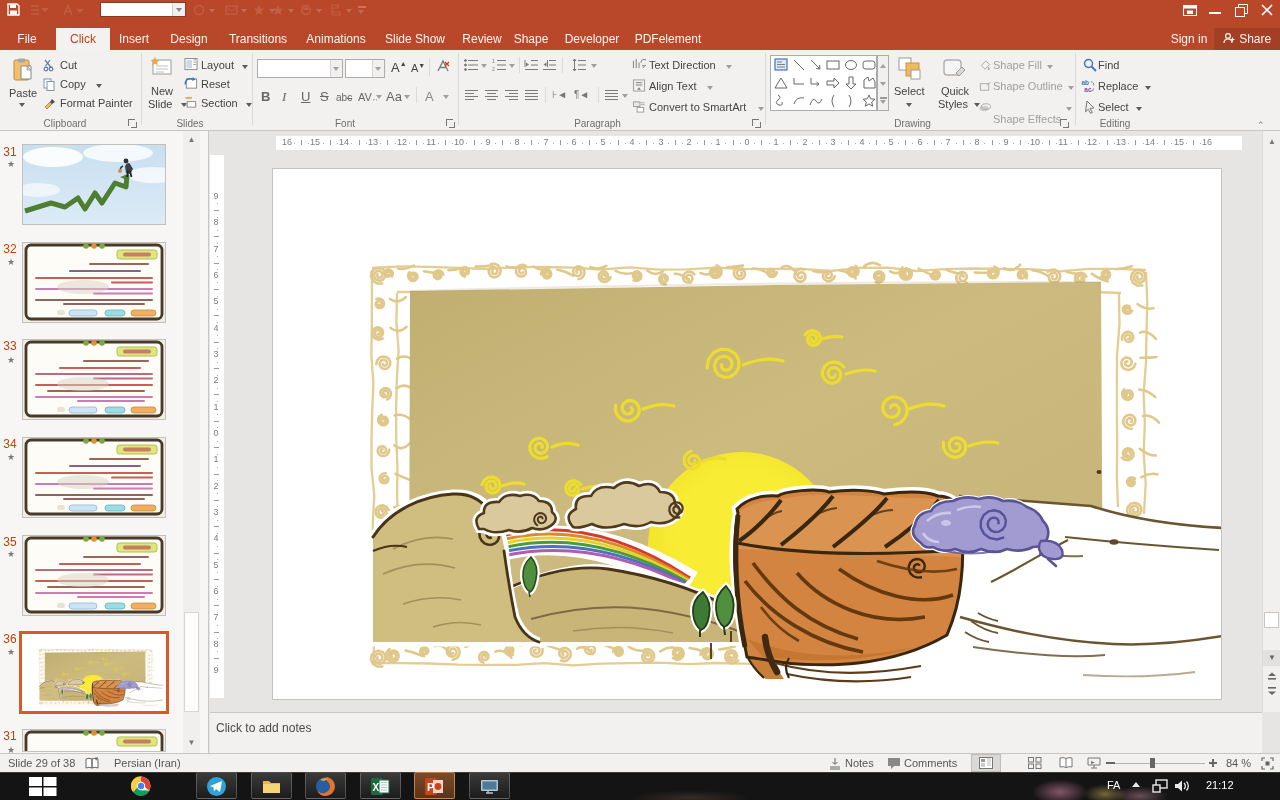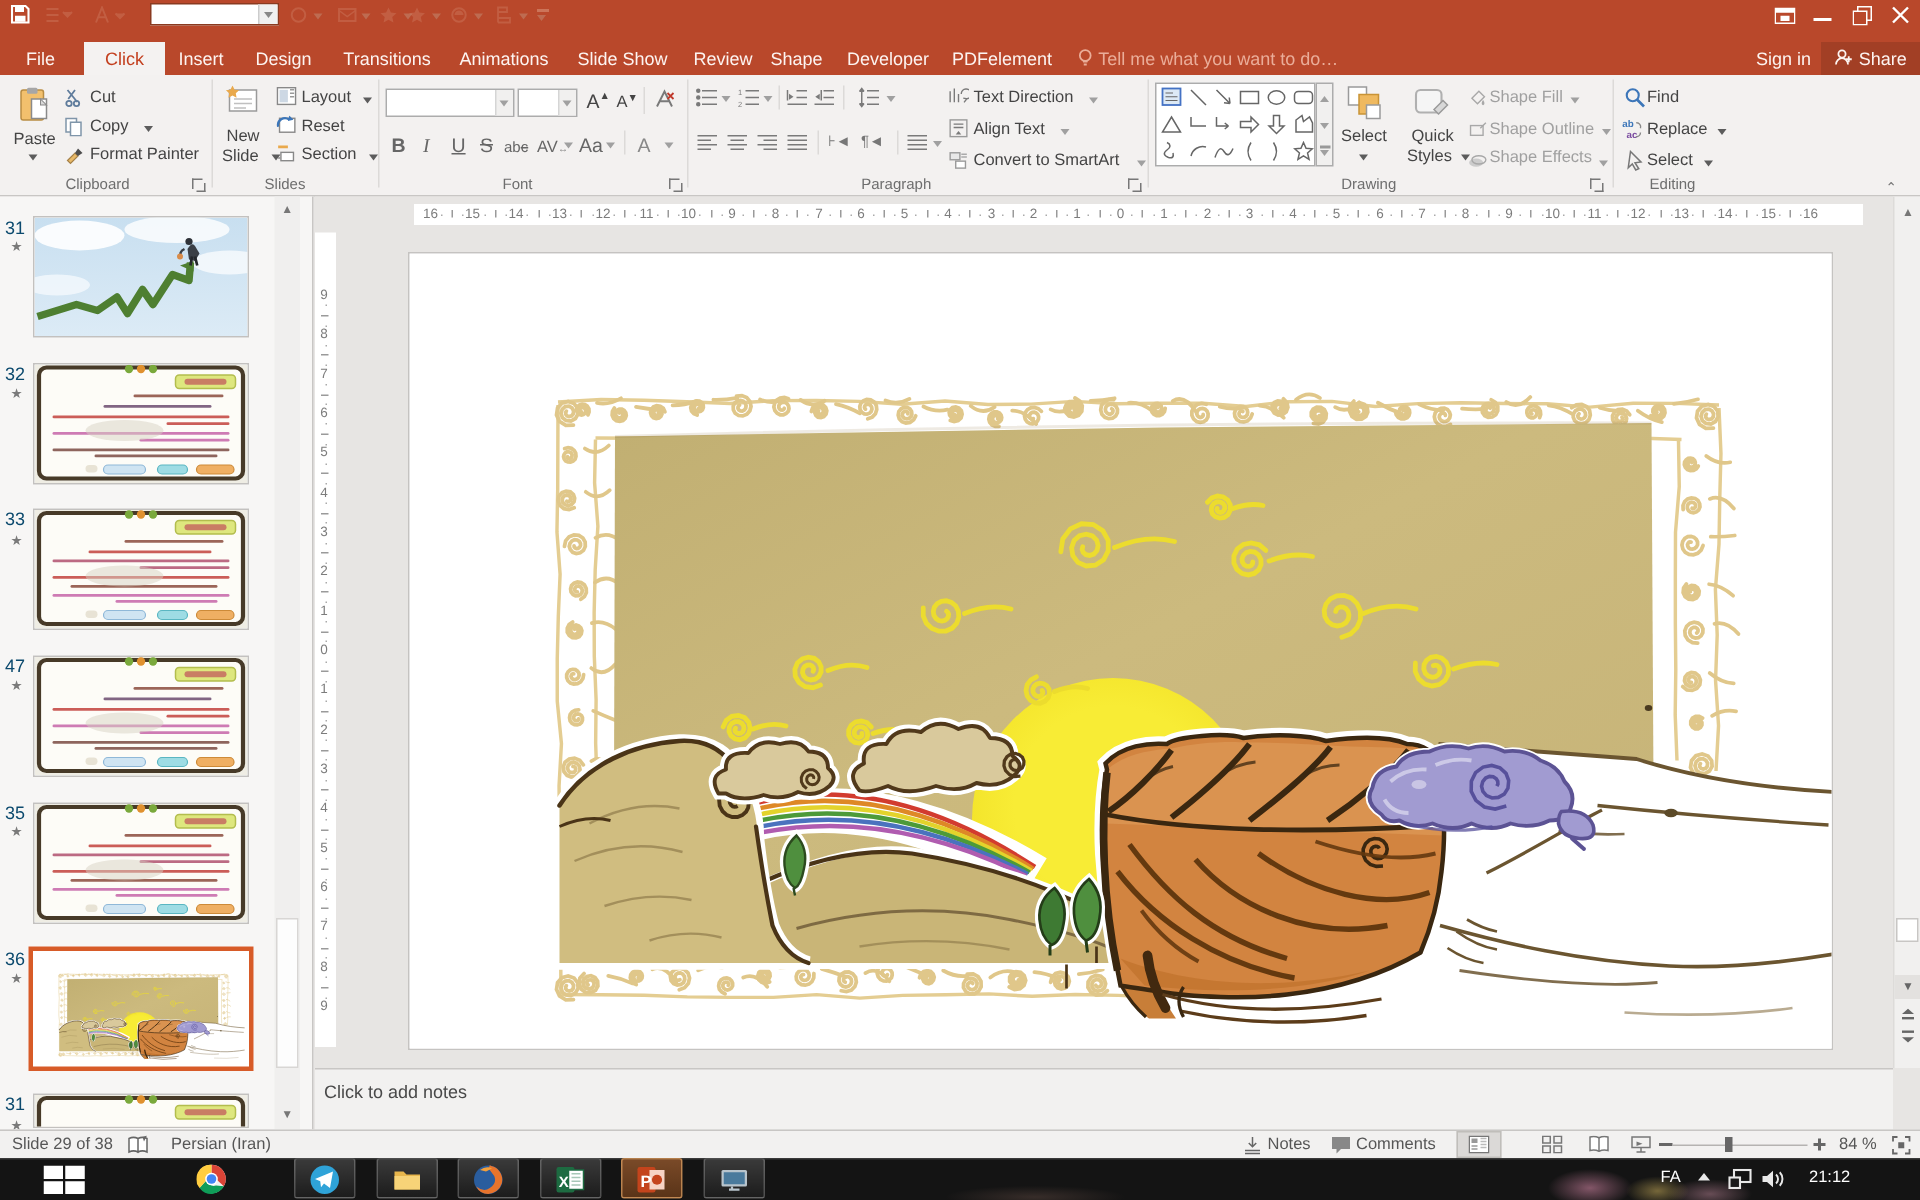--- a/index.html
+++ b/index.html
@@ -16,21 +16,21 @@
 .rtxt{position:absolute;font-size:11px;color:#444;white-space:nowrap}
 .gtxt{position:absolute;font-size:11px;color:#a0a0a0;white-space:nowrap}
 .dd{position:absolute;width:0;height:0;border-left:3px solid transparent;border-right:3px solid transparent;border-top:4px solid #5c5c5c}
 .ddg{border-top-color:#a0a0a0}
 .launch{position:absolute;width:10px;height:10px}
 .launch:before{content:"";position:absolute;left:0;top:0;width:6px;height:6px;border-left:1px solid #777;border-top:1px solid #777}
 .launch:after{content:"";position:absolute;left:3px;top:3px;width:5px;height:5px;border-right:1px solid #777;border-bottom:1px solid #777}
 
 #panel{position:absolute;left:0;top:131px;width:209px;height:622px;background:#f7f6f5;border-right:1px solid #c8c6c4}
 .thumb{position:absolute;left:22px;width:144px;height:81px;background:#fff;border:1px solid #c3c1bf;overflow:hidden}
-.tnum{position:absolute;left:2px;width:16px;font-size:12px;color:#0c4a6e;text-align:center}
+.tnum{position:absolute;left:2px;width:16px;font-size:12px;color:#c2410c;text-align:center}
 .tstar{position:absolute;left:4px;width:14px;font-size:9px;color:#7a7a7a;text-align:center}
 #canvas{position:absolute;left:210px;top:131px;width:1052px;height:622px;background:#e7e5e3}
 #vscroll{position:absolute;left:1262px;top:131px;width:18px;height:581px;background:#f1f0ef;border-left:1px solid #dddbd9}
 #notes{position:absolute;left:210px;top:712px;width:1052px;height:41px;background:#f2f1f0;border-top:1px solid #c8c6c4}
 #statusbar{position:absolute;left:0;top:753px;width:1280px;height:19px;background:#f2f1f0;border-top:1px solid #c8c6c4;font-size:11px;color:#565656}
 #taskbar{position:absolute;left:0;top:772px;width:1280px;height:28px;background:#141414}
 .rnum{position:absolute;font-size:9px;color:#7c7c7c;text-align:center;line-height:10px}
 .rtick{position:absolute;width:1px;height:5px;background:#9a9a9a}
 .rtickv{position:absolute;width:5px;height:1px;background:#9a9a9a}
 .rdot{position:absolute;width:1px;height:1px;background:#aaa}
@@ -109,24 +109,20 @@
 <div class="tab" style="left:-23px;width:100px">File</div>
 <div class="tab" style="left:84px;width:100px">Insert</div>
 <div class="tab" style="left:139px;width:100px">Design</div>
 <div class="tab" style="left:208px;width:100px">Transitions</div>
 <div class="tab" style="left:286px;width:100px">Animations</div>
 <div class="tab" style="left:365px;width:100px">Slide Show</div>
 <div class="tab" style="left:432px;width:100px">Review</div>
 <div class="tab" style="left:481px;width:100px">Shape</div>
 <div class="tab" style="left:542px;width:100px">Developer</div>
 <div class="tab" style="left:618px;width:100px">PDFelement</div>
-<div class="tab" style="left:718px;width:260px;text-align:left;color:#eaad99"><svg width="11" height="14" viewBox="0 0 11 14" style="vertical-align:-3px">
-          <circle cx="5.5" cy="5" r="3.6" fill="none" stroke="#eaad99" stroke-width="1.2"></circle>
-          <path d="M4 9 h3 M4.5 11 h2" stroke="#eaad99" stroke-width="1.2"></path>
-        </svg> Tell me what you want to do…</div>
 <div class="tab" style="left:1164px;width:50px">Sign in</div>
 <div class="tab" style="left:1216px;width:62px"><svg width="13" height="13" viewBox="0 0 13 13" style="vertical-align:-2px">
           <circle cx="5" cy="4" r="2.4" fill="none" stroke="#fdf4f1" stroke-width="1.2"></circle>
           <path d="M1 11 a4 4.2 0 0 1 8 0" fill="none" stroke="#fdf4f1" stroke-width="1.2"></path>
           <path d="M9.5 5.5 v4 M7.5 7.5 h4" stroke="#fdf4f1" stroke-width="1.2"></path>
         </svg> Share</div>
     </div>
   <div id="ribbon">
       <svg class="abs" style="left:11px;top:7px" width="24" height="26" viewBox="0 0 24 24">
         <rect x="3" y="2" width="15" height="20" rx="1.5" fill="#f2c06d" stroke="#b98d43"></rect>
@@ -393,21 +389,21 @@
 <svg class="abs" style="left:978px;top:30px" width="14" height="13" viewBox="0 0 14 14">
         <rect x="2" y="4" width="9" height="7" fill="none" stroke="#a8a8a8"></rect>
         <path d="M9 6 l4-4" stroke="#a8a8a8"></path>
       </svg>
 <div class="gtxt" style="left:993px;top:30px">Shape Outline</div>
 <div class="dd ddg" style="left:1068px;top:36px"></div>
 <svg class="abs" style="left:978px;top:51px" width="14" height="13" viewBox="0 0 14 14">
         <ellipse cx="6" cy="8" rx="5" ry="3" fill="#ccc"></ellipse>
         <ellipse cx="8" cy="6" rx="5" ry="3" fill="none" stroke="#a8a8a8"></ellipse>
       </svg>
-<div class="gtxt" style="left:993px;top:49px">Shape Effects</div>
+<div class="gtxt" style="left:993px;top:63px">Shape Effects</div>
 <div class="dd ddg" style="left:1066px;top:57px"></div>
 <div class="glabel" style="left:870px;width:85px">Drawing</div>
 <div class="launch" style="left:1060px;top:69px"></div>
 <div class="gsep" style="left:1075px"></div>
 <svg class="abs" style="left:1083px;top:8px" width="14" height="14" viewBox="0 0 14 14">
         <circle cx="5.5" cy="5.5" r="4" fill="none" stroke="#3c76b9" stroke-width="1.4"></circle>
         <path d="M8.5 8.5 L13 13" stroke="#3c76b9" stroke-width="1.8"></path>
       </svg>
 <div class="rtxt" style="left:1098px;top:9px">Find</div>
 <svg class="abs" style="left:1081px;top:29px" width="15" height="14" viewBox="0 0 15 15">
@@ -888,21 +884,21 @@
         </svg>
     </div>
   </div>
   <div id="panel">
       <div class="tnum" style="top:14px">31</div>
 <div class="tstar" style="top:28px">★</div>
 <div class="tnum" style="top:111px">32</div>
 <div class="tstar" style="top:126px">★</div>
 <div class="tnum" style="top:208px">33</div>
 <div class="tstar" style="top:224px">★</div>
-<div class="tnum" style="top:306px">47</div>
+<div class="tnum" style="top:306px">34</div>
 <div class="tstar" style="top:321px">★</div>
 <div class="tnum" style="top:404px">35</div>
 <div class="tstar" style="top:418px">★</div>
 <div class="tnum" style="top:501px">36</div>
 <div class="tstar" style="top:516px">★</div>
 <div class="tnum" style="top:598px">31</div>
 <div class="tstar" style="top:614px">★</div>
 <div class="thumb" style="top:13px"><svg width="142" height="79" viewBox="0 0 142 79">
 <defs>
             <linearGradient id="sky" x1="0" y1="0" x2="0" y2="1">

